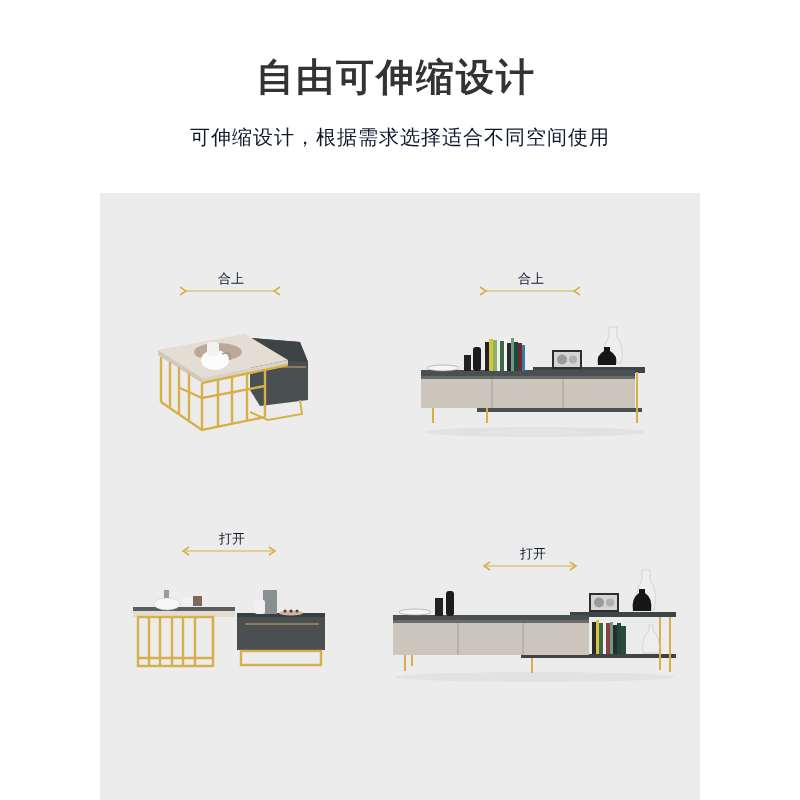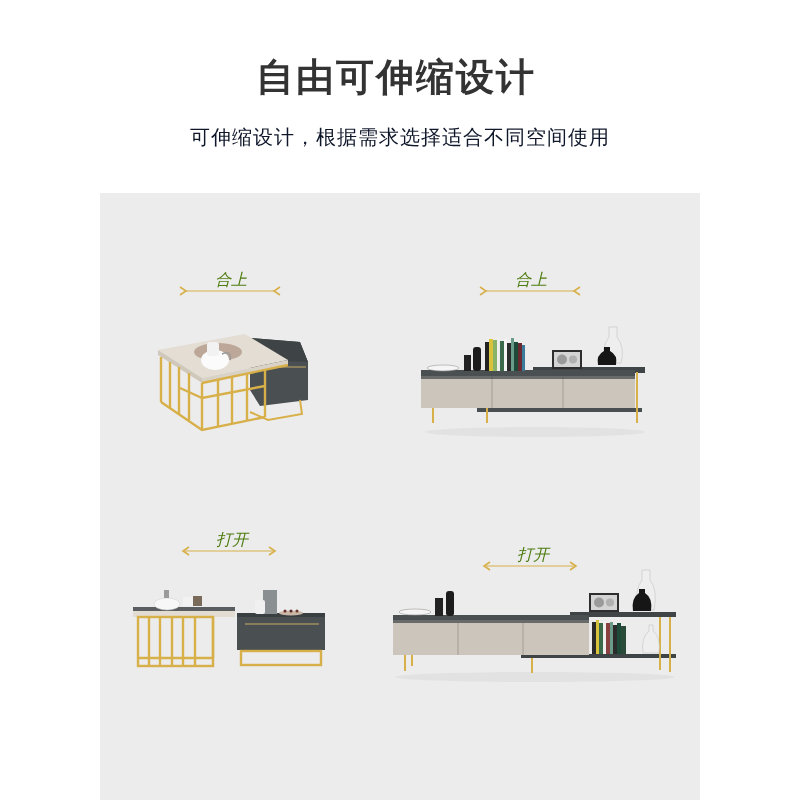--- a/index.html
+++ b/index.html
@@ -15,21 +15,21 @@
       position: absolute; left: 0; top: 124px; width: 800px; text-align: center;
       font-size: 20px; color: #0f172a; letter-spacing: 1px;
     }
     .panel {
       position: absolute; left: 100px; top: 193px; width: 600px; height: 607px;
       background: #ececec;
     }
     .indicator { position: absolute; width: 110px; height: 34px; }
     .indicator .label {
       position: absolute; left: 0; top: 0; width: 100%; text-align: center;
-      font-size: 16px; color: #4d7c0f; font-style: italic;
+      font-size: 13px; color: #0f172a;
     }
     .indicator svg { position: absolute; left: 0; top: 14px; }
     .scene { position: absolute; }
   </style>
 </head>
 <body>
 
 <div class="title">自由可伸缩设计</div>
 <div class="subtitle">可伸缩设计，根据需求选择适合不同空间使用</div>
 

